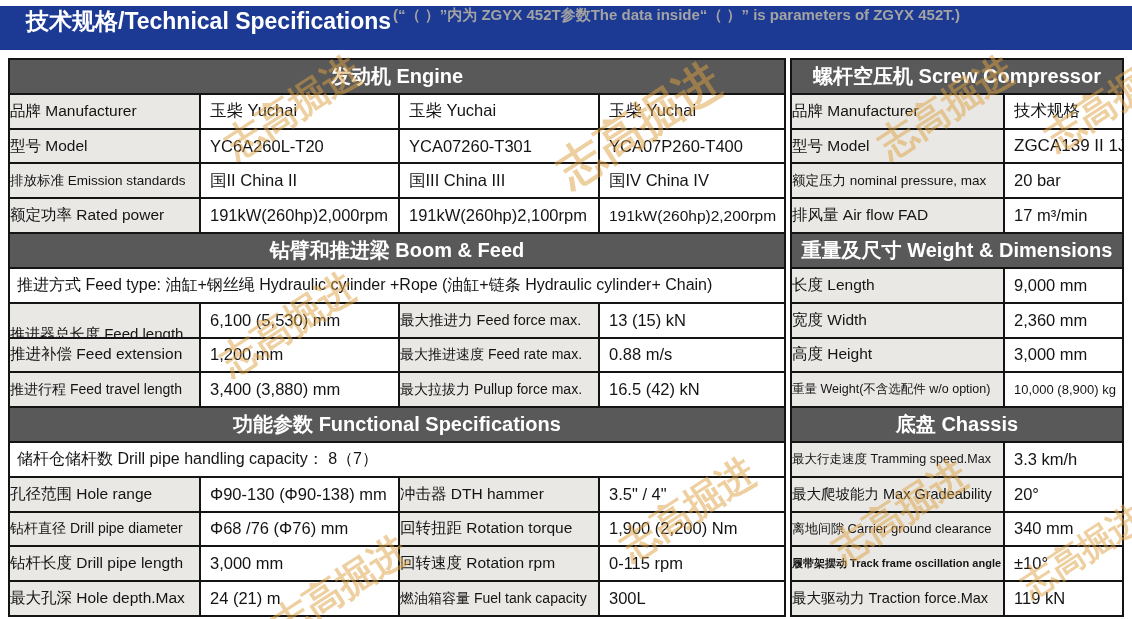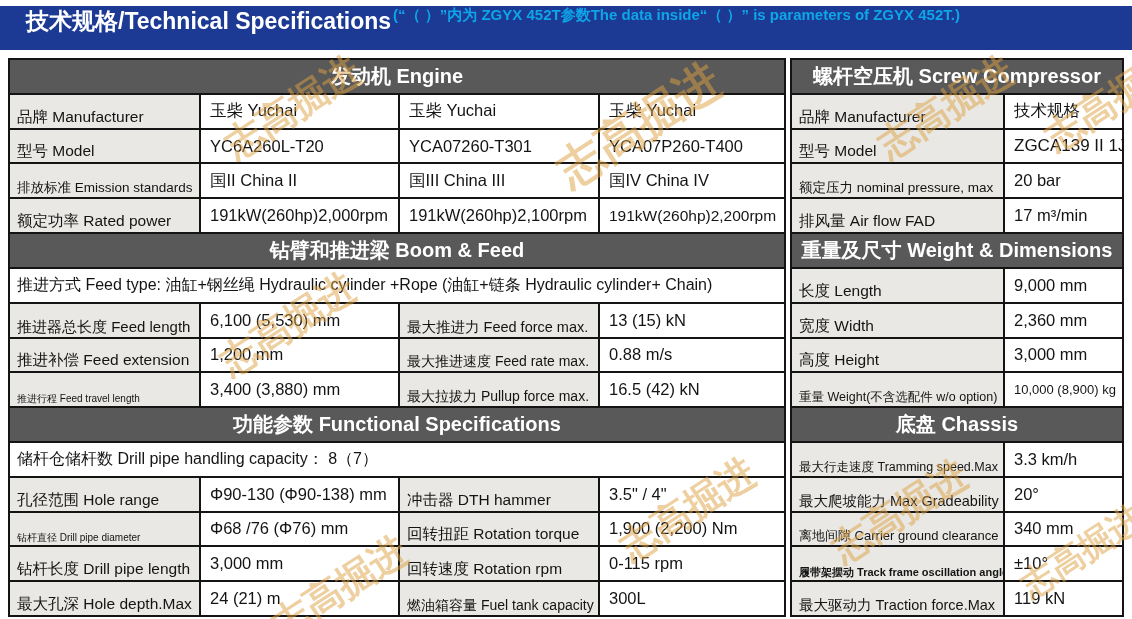--- a/index.html
+++ b/index.html
@@ -6,33 +6,33 @@
   .page{
     position:relative;width:1132px;height:619px;background:#ffffff;overflow:hidden;
     font-family:"Liberation Sans","DejaVu Sans",sans-serif;color:#141414;
   }
   
   .titlebar{
     position:absolute;left:0;top:6px;width:1132px;height:44px;background:#1c3a94;
     display:flex;align-items:flex-start;white-space:nowrap;overflow:hidden;
   }
   .titlebar .t-main{color:#ffffff;font-weight:bold;font-size:23px;margin-left:26px;}
-  .titlebar .t-sub{color:#0ea5e9;font-weight:bold;font-size:15px;margin-left:2px;}
+  .titlebar .t-sub{color:#a3a3a3;font-weight:bold;font-size:15px;margin-left:2px;}
   
   .tbl{
     position:absolute;top:58px;height:559px;box-sizing:border-box;
     display:grid;grid-auto-rows:1fr;gap:2px;background:#141414;border:2px solid #141414;
   }
   .ltable{left:8px;width:778px;grid-template-columns:189px 197px 198px 1fr;}
   .rtable{left:790px;width:334px;grid-template-columns:211px 1fr;}
   .cell{
     display:flex;align-items:center;overflow:hidden;white-space:nowrap;box-sizing:border-box;
   }
   .cell span{display:inline-block;}
-  .lab{background:#e9e8e5;padding-left:7px;font-size:15.5px;align-items:flex-end;}
+  .lab{background:#e9e8e5;font-size:15.5px;}
   .val{background:#ffffff;padding-left:9px;font-size:16.5px;}
   .sechead{
     grid-column:1 / -1;background:#595959;color:#ffffff;justify-content:center;
     font-weight:bold;font-size:20px;padding:0 4px;
   }
   .fullrow{grid-column:1 / -1;background:#ffffff;padding-left:7px;font-size:16px;}
   
   .wm{
     position:absolute;z-index:5;pointer-events:none;color:rgba(222,159,66,0.5);
     font-weight:bold;transform:rotate(-33deg);transform-origin:left top;white-space:nowrap;
@@ -134,21 +134,21 @@
         <span class="fit">1,200 mm</span>
       </div>
     <div class="cell lab">
         <span class="fit" style="font-size: 14px;">最大推进速度 Feed rate max.</span>
       </div>
     <div class="cell val">
         <span class="fit">0.88 m/s</span>
       </div>
 
     <div class="cell lab">
-        <span class="fit" style="font-size: 10px;">推进行程 Feed travel length</span>
+        <span class="fit" style="font-size: 14px;">推进行程 Feed travel length</span>
       </div>
     <div class="cell val">
         <span class="fit">3,400 (3,880) mm</span>
       </div>
     <div class="cell lab">
         <span class="fit" style="font-size: 14px;">最大拉拔力 Pullup force max.</span>
       </div>
     <div class="cell val">
         <span class="fit">16.5 (42) kN</span>
       </div>
@@ -168,21 +168,21 @@
         <span class="fit">Φ90-130 (Φ90-138) mm</span>
       </div>
     <div class="cell lab">
         <span class="fit">冲击器 DTH hammer</span>
       </div>
     <div class="cell val">
         <span class="fit">3.5" / 4"</span>
       </div>
 
     <div class="cell lab">
-        <span class="fit" style="font-size: 10px;">钻杆直径 Drill pipe diameter</span>
+        <span class="fit" style="font-size: 14px;">钻杆直径 Drill pipe diameter</span>
       </div>
     <div class="cell val">
         <span class="fit">Φ68 /76 (Φ76) mm</span>
       </div>
     <div class="cell lab">
         <span class="fit">回转扭距 Rotation torque</span>
       </div>
     <div class="cell val">
         <span class="fit">1,900 (2,200) Nm</span>
       </div>

